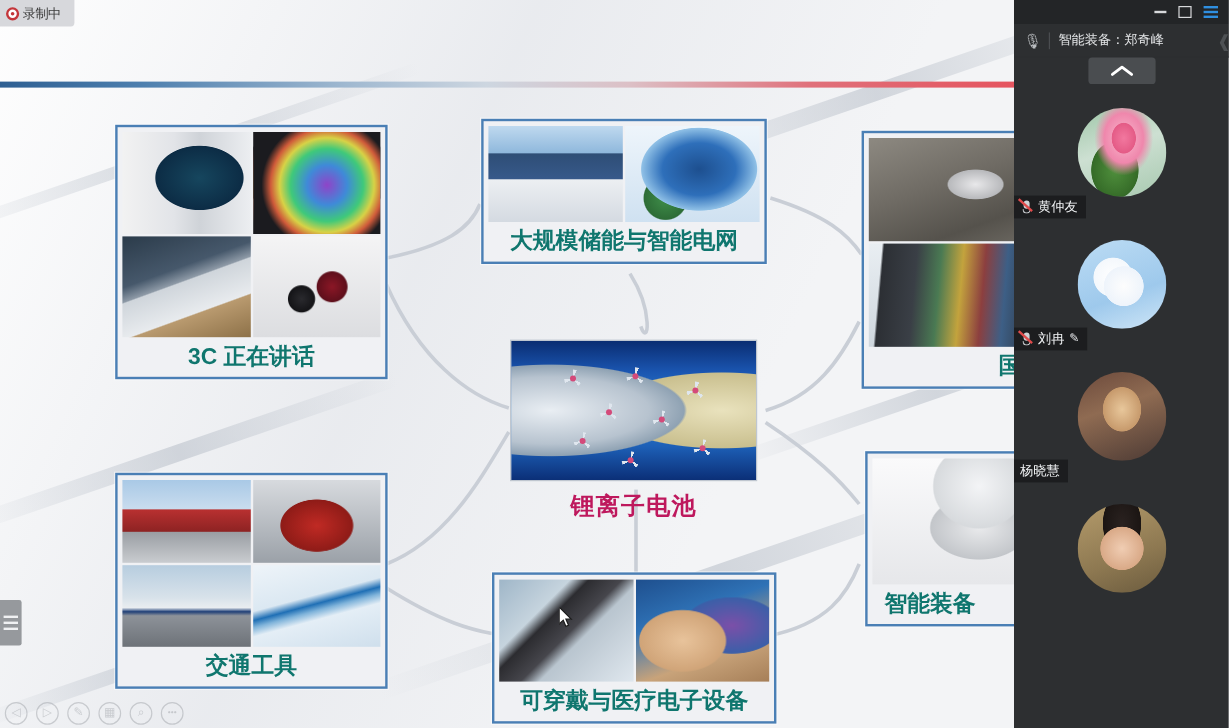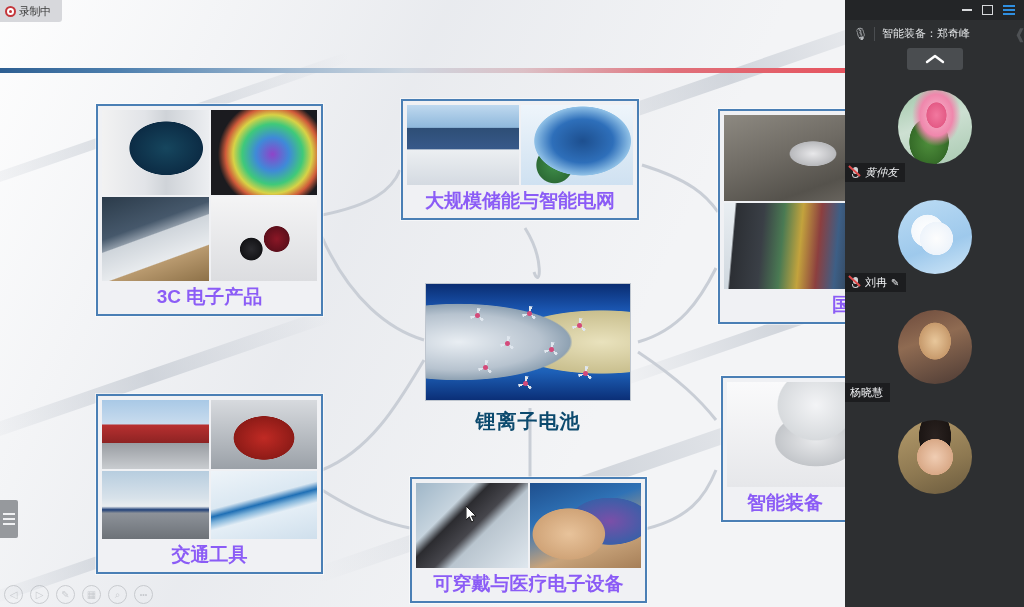--- a/index.html
+++ b/index.html
@@ -63,21 +63,21 @@
   
   .card {
     position:absolute; z-index:12;
     border:2px solid #4a7fb5;
     background:#f0f1f4;
     box-shadow:0 0 0 1px rgba(255,255,255,.5);
     display:flex; flex-direction:column;
   }
   .card .imgs { flex:1; display:grid; gap:2px; padding:4px 4px 1px 4px; }
   .card .cap {
-    text-align:center; color:#8b5cf6; font-weight:bold;
+    text-align:center; color:#0f766e; font-weight:bold;
     padding:2px 2px 4px 2px; white-space:nowrap;
   }
   .tile { background:#ccd2da; background-size:cover; background-position:center; }
 
   
   .t-phone{background:
      radial-gradient(ellipse at 60% 45%,#16465e 0%,#0c2c45 40%,transparent 41%),
      linear-gradient(90deg,#f2f2f2,#e2e4e8 40%,#cfd3d8 60%,#eceef1);}
   .t-camera{background:
      radial-gradient(circle at 58% 52%,#8f44c8 0%,#3f8ad8 22%,#3fc97a 40%,#d8d246 52%,#cf5a3a 62%,#1b1b1f 72%),
@@ -141,21 +141,21 @@
       conic-gradient(from 0deg,#dfe6ee 0deg 24deg,transparent 24deg 120deg,
                      #dfe6ee 120deg 144deg,transparent 144deg 240deg,
                      #dfe6ee 240deg 264deg,transparent 264deg 360deg);
     border-radius:50%;
   }
   #battery-img .spark::after {
     content:""; position:absolute; left:5px; top:5px; width:5px; height:5px;
     border-radius:50%; background:#d44a7a;
   }
   #battery-cap {
-    margin-top:7px; color:#0c4a6e; font-weight:bold; font-size:20px;
+    margin-top:7px; color:#be185d; font-weight:bold; font-size:20px;
     letter-spacing:1px;
   }
 
   
   #cursor { position:absolute; z-index:30; width:12px; height:18px; }
 
   
   #notes-tab {
     position:absolute; left:0; top:500px; width:18px; height:38px;
     background:#96999d; z-index:30;
@@ -296,21 +296,21 @@
 
   <div id="title-rule"></div>
 
   <div class="card" style="left:96px; top:104px; width:227px; height:212px;">
     <div class="imgs" style="grid-template-columns:1fr 1fr; grid-template-rows:1fr 1fr;">
       <div class="tile t-phone"></div>
       <div class="tile t-camera"></div>
       <div class="tile t-laptop"></div>
       <div class="tile t-earbud"></div>
     </div>
-    <div class="cap" style="font-size:19px;">3C 电子产品</div>
+    <div class="cap" style="font-size:19px;">3C 正在讲话</div>
   </div>
 
   <div class="card" style="left:401px; top:99px; width:238px; height:121px;">
     <div class="imgs" style="grid-template-columns:1fr 1fr;">
       <div class="tile t-solar"></div>
       <div class="tile t-grid"></div>
     </div>
     <div class="cap" style="font-size:19px;">大规模储能与智能电网</div>
   </div>
 
@@ -319,21 +319,21 @@
       <div class="tile t-rover"></div>
       <div class="tile t-sub"></div>
     </div>
     <div class="cap" style="font-size:19px; text-align:left; padding-left:112px;">国防</div>
   </div>
 
   <div class="card" style="left:721px; top:376px; width:190px; height:146px;">
     <div class="imgs">
       <div class="tile t-robot"></div>
     </div>
-    <div class="cap" style="font-size:19px; text-align:left; padding-left:24px;">智能装备</div>
+    <div class="cap" style="font-size:19px; text-align:left; padding-left:14px;">智能装备</div>
   </div>
 
   <div class="card" style="left:410px; top:477px; width:237px; height:126px;">
     <div class="imgs" style="grid-template-columns:1fr 1fr;">
       <div class="tile t-ski"></div>
       <div class="tile t-hand"></div>
     </div>
     <div class="cap" style="font-size:19px;">可穿戴与医疗电子设备</div>
   </div>
 
@@ -399,21 +399,21 @@
     <span class="txt">智能装备：郑奇峰</span>
     <span class="edge">❰</span>
   </div>
 
   <div id="scroll-up">
     <svg width="20" height="10" viewBox="0 0 20 10">
       <path d="M2,8 L10,2 L18,8" fill="none" stroke="#ffffff" stroke-width="2.4" stroke-linecap="round" stroke-linejoin="round"></path>
     </svg>
   </div>
 
-  <div class="tile-v" style="margin-top:24px;font-style:italic;">
+  <div class="tile-v" style="margin-top:24px;">
     <div class="ava a-lotus"></div>
     <div class="name-chip">
       <span class="mic-off">
         <i class="body"></i>
           <i class="stand"></i>
           <i class="slash"></i>
       </span>
       <span class="nm">黄仲友</span>
     </div>
   </div>

